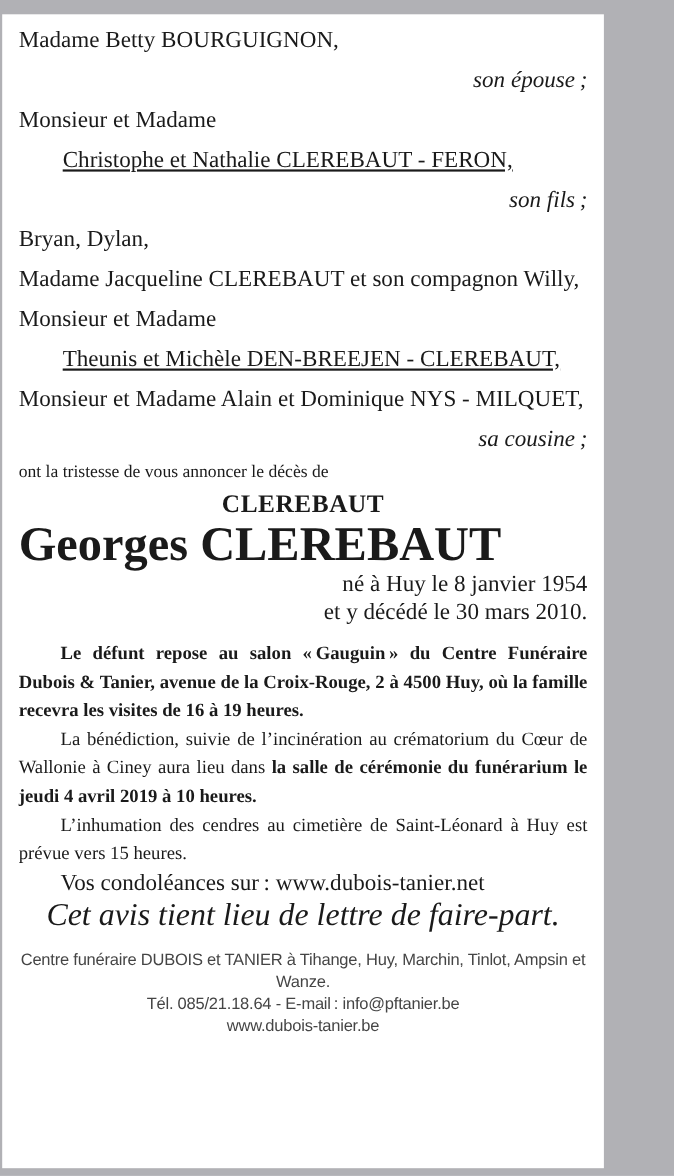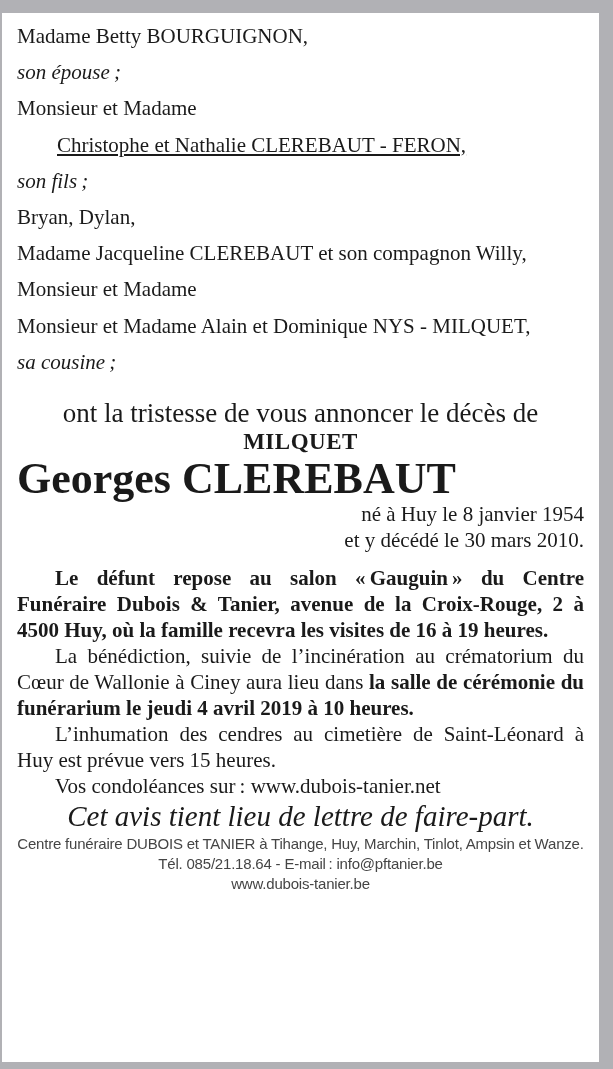--- a/index.html
+++ b/index.html
@@ -12,45 +12,44 @@
     background: #b1b1b5;
     position: relative;
     overflow: hidden;
     font-family: "Liberation Serif", serif;
     color: #1a1a1a;
   }
   .card {
     position: absolute;
     left: 2px;
     top: 13px;
-    width: 597px;
+    width: 547px;
     height: 1049px;
     background: #ffffff;
     box-sizing: border-box;
     padding: 5px 15px 0 15px;
     overflow: hidden;
   }
   
   .line {
     font-size: 21px;
     line-height: 36.2px;
     white-space: nowrap;
   }
   .line.indent { padding-left: 40px; text-decoration: underline; }
   .line.relation {
-    text-align: left;
+    text-align: right;
     font-style: italic;
     white-space: normal;
   }
   
   .intro-line {
-    text-align: center;
-    font-size: 27px;
+    text-align: left;
+    font-size: 16px;
     line-height: 27px;
-    margin-top: 20px;
   }
   .title-line {
     text-align: center;
     font-size: 23px;
     font-weight: bold;
     line-height: 30px;
     letter-spacing: 0.5px;
   }
   .name-line {
     text-align: left;
@@ -60,41 +59,41 @@
   }
   .birth-line, .death-line {
     text-align: right;
     font-size: 21px;
     line-height: 26px;
   }
   
   .paragraphs { margin-top: 12px; }
   p.body {
     margin: 0;
-    font-size: 21px;
+    font-size: 17px;
     line-height: 26px;
     text-align: justify;
     text-indent: 38px;
   }
   p.body.bold { font-weight: bold; }
   p.body .bold-part { font-weight: bold; }
   .condoleances {
     font-size: 21px;
     line-height: 27px;
     text-indent: 38px;
   }
   .notice {
     text-align: center;
     font-style: italic;
     font-size: 29px;
     line-height: 32px;
   }
   
   .footer {
-    margin-top: 2px;
+    margin-top: 15px;
     text-align: center;
     font-family: "Liberation Sans", sans-serif;
     color: #454545;
     font-size: 15px;
     line-height: 20px;
     letter-spacing: -0.2px;
   }
 </style>
 </head>
 <body>
@@ -103,27 +102,28 @@
 
   <div>
     <div class="line name">Madame Betty BOURGUIGNON,</div>
     <div class="line relation">son épouse ;</div>
     <div class="line name">Monsieur et Madame</div>
     <div class="line name indent">Christophe et Nathalie CLEREBAUT - FERON,</div>
     <div class="line relation">son fils ;</div>
     <div class="line name">Bryan, Dylan,</div>
     <div class="line name">Madame Jacqueline CLEREBAUT et son compagnon Willy,</div>
     <div class="line name">Monsieur et Madame</div>
+    <div class="line name indent">Theunis et Michèle DEN-BREEJEN - CLEREBAUT,</div>
     <div class="line name">Monsieur et Madame Alain et Dominique NYS - MILQUET,</div>
     <div class="line relation">sa cousine ;</div>
   </div>
 
   <div>
     <div class="intro-line">ont la tristesse de vous annoncer le décès de</div>
-    <div class="title-line">MILQUET</div>
+    <div class="title-line">CLEREBAUT</div>
     <div class="name-line">Georges CLEREBAUT</div>
     <div class="birth-line">né à Huy le 8 janvier 1954</div>
     <div class="death-line">et y décédé le 30 mars 2010.</div>
   </div>
 
   <div class="paragraphs">
     <p class="body bold">Le défunt repose au salon « Gauguin » du Centre Funéraire Dubois &amp; Tanier, avenue de la Croix-Rouge, 2 à 4500 Huy, où la famille recevra les visites de 16 à 19 heures.</p>
     <p class="body"><span>La bénédiction, suivie de l’incinération au crématorium du Cœur de Wallonie à Ciney aura lieu dans </span><span class="bold-part">la salle de cérémonie du funérarium le jeudi 4 avril 2019 à 10 heures.</span></p>
     <p class="body">L’inhumation des cendres au cimetière de Saint-Léonard à Huy est prévue vers 15 heures.</p>
     <div class="condoleances">Vos condoléances sur : www.dubois-tanier.net</div>

